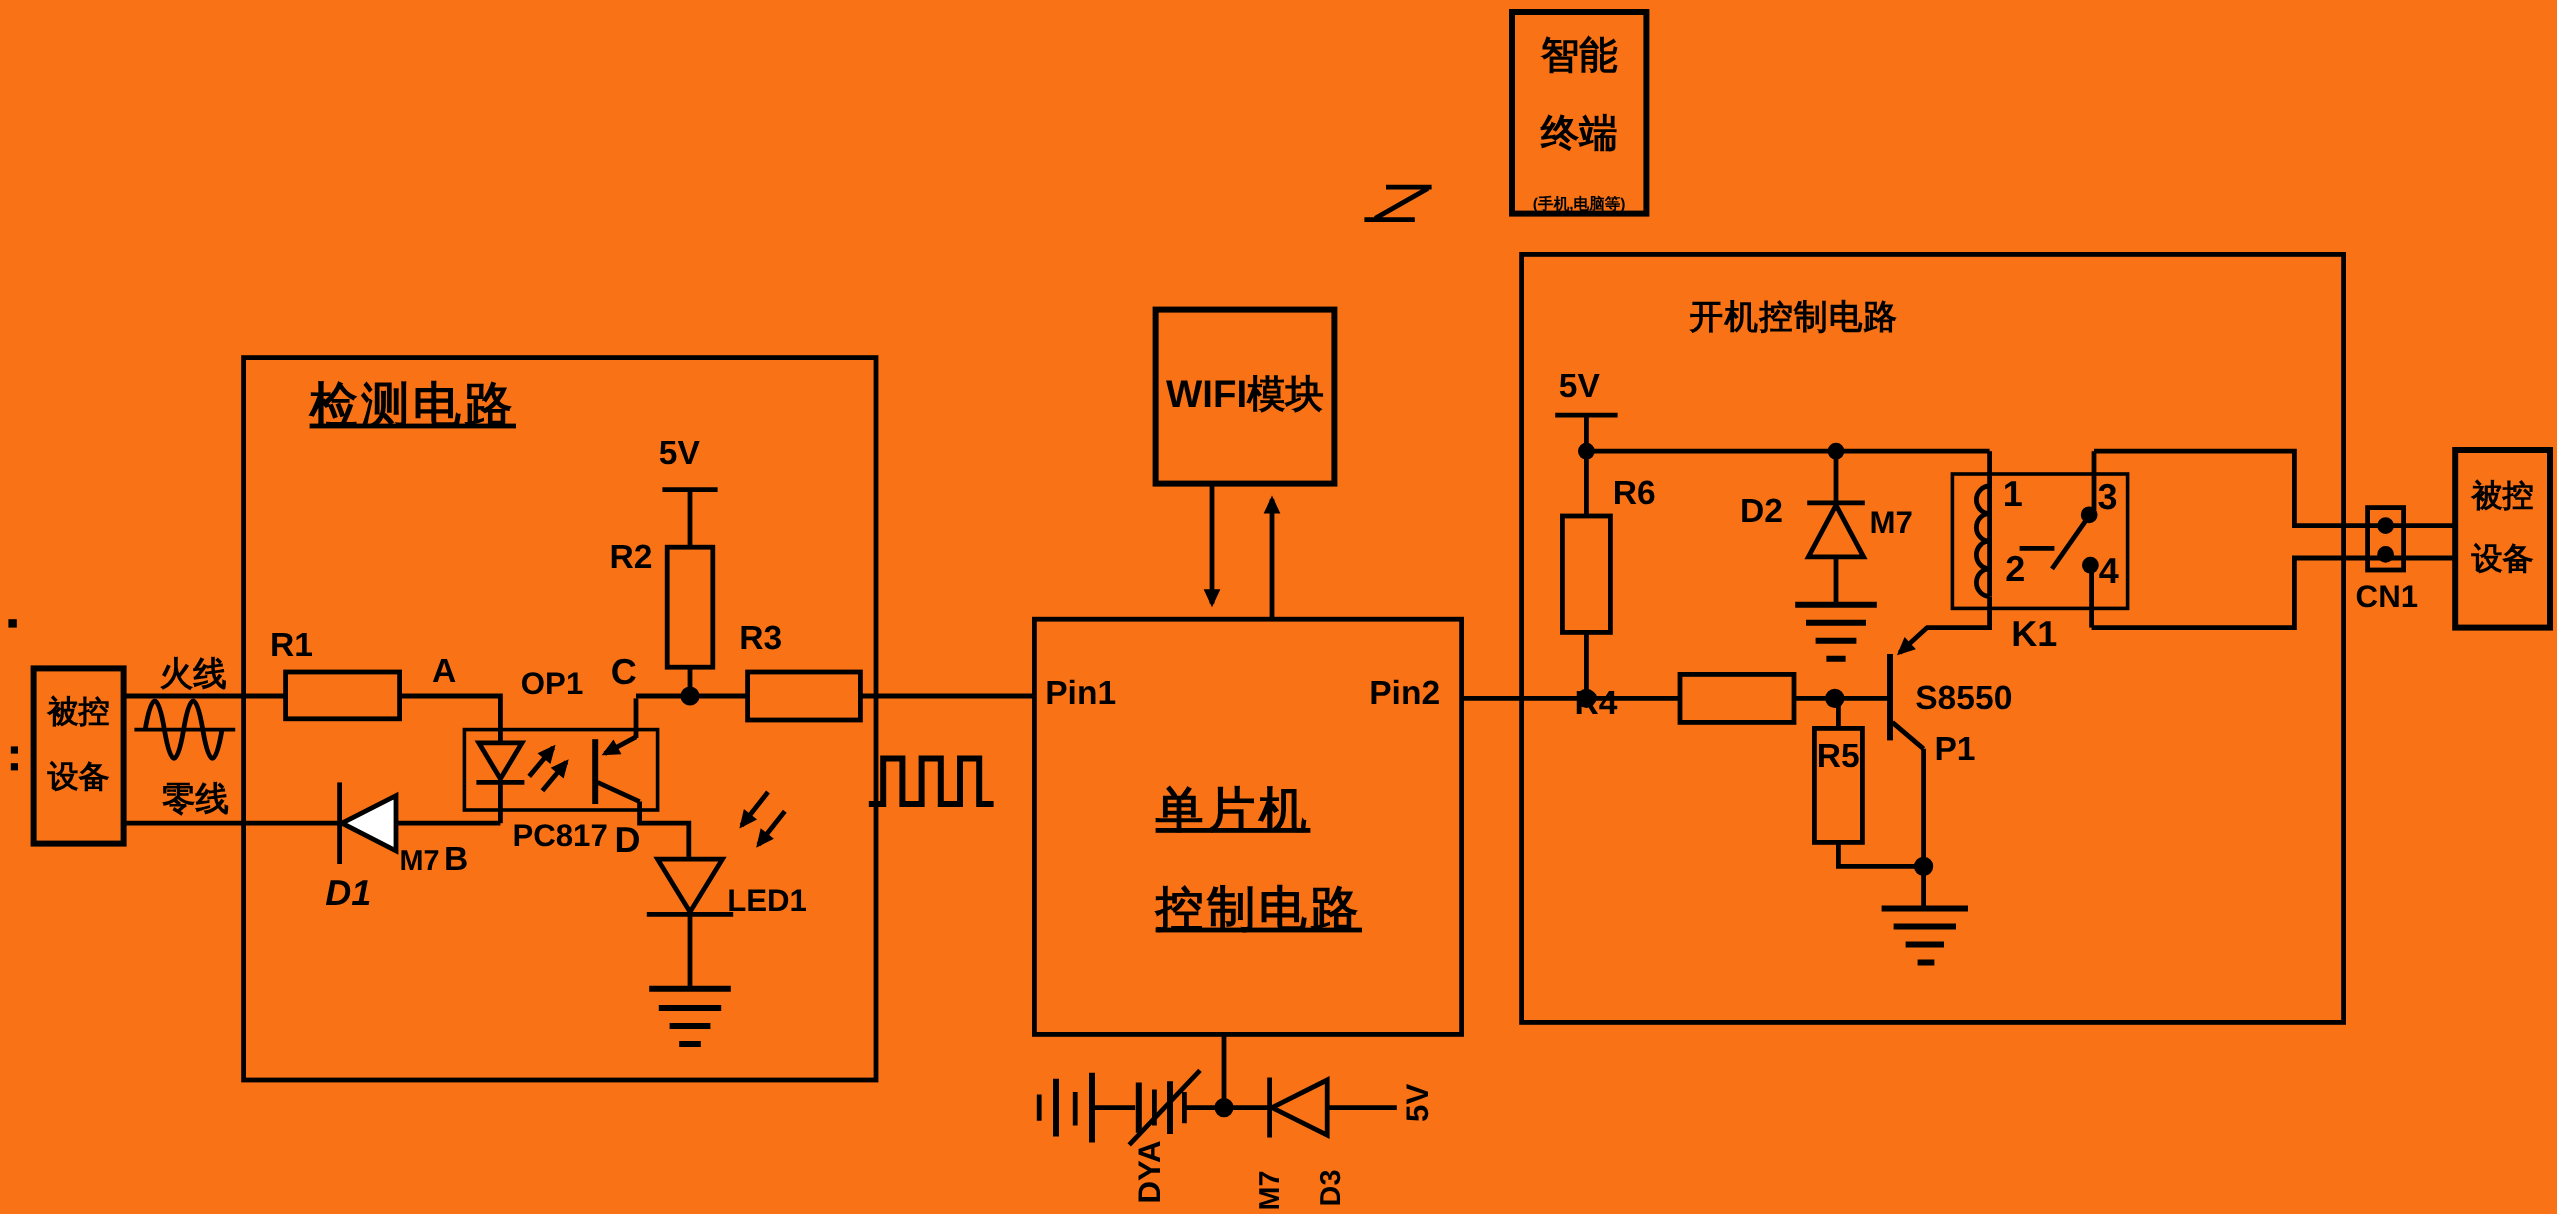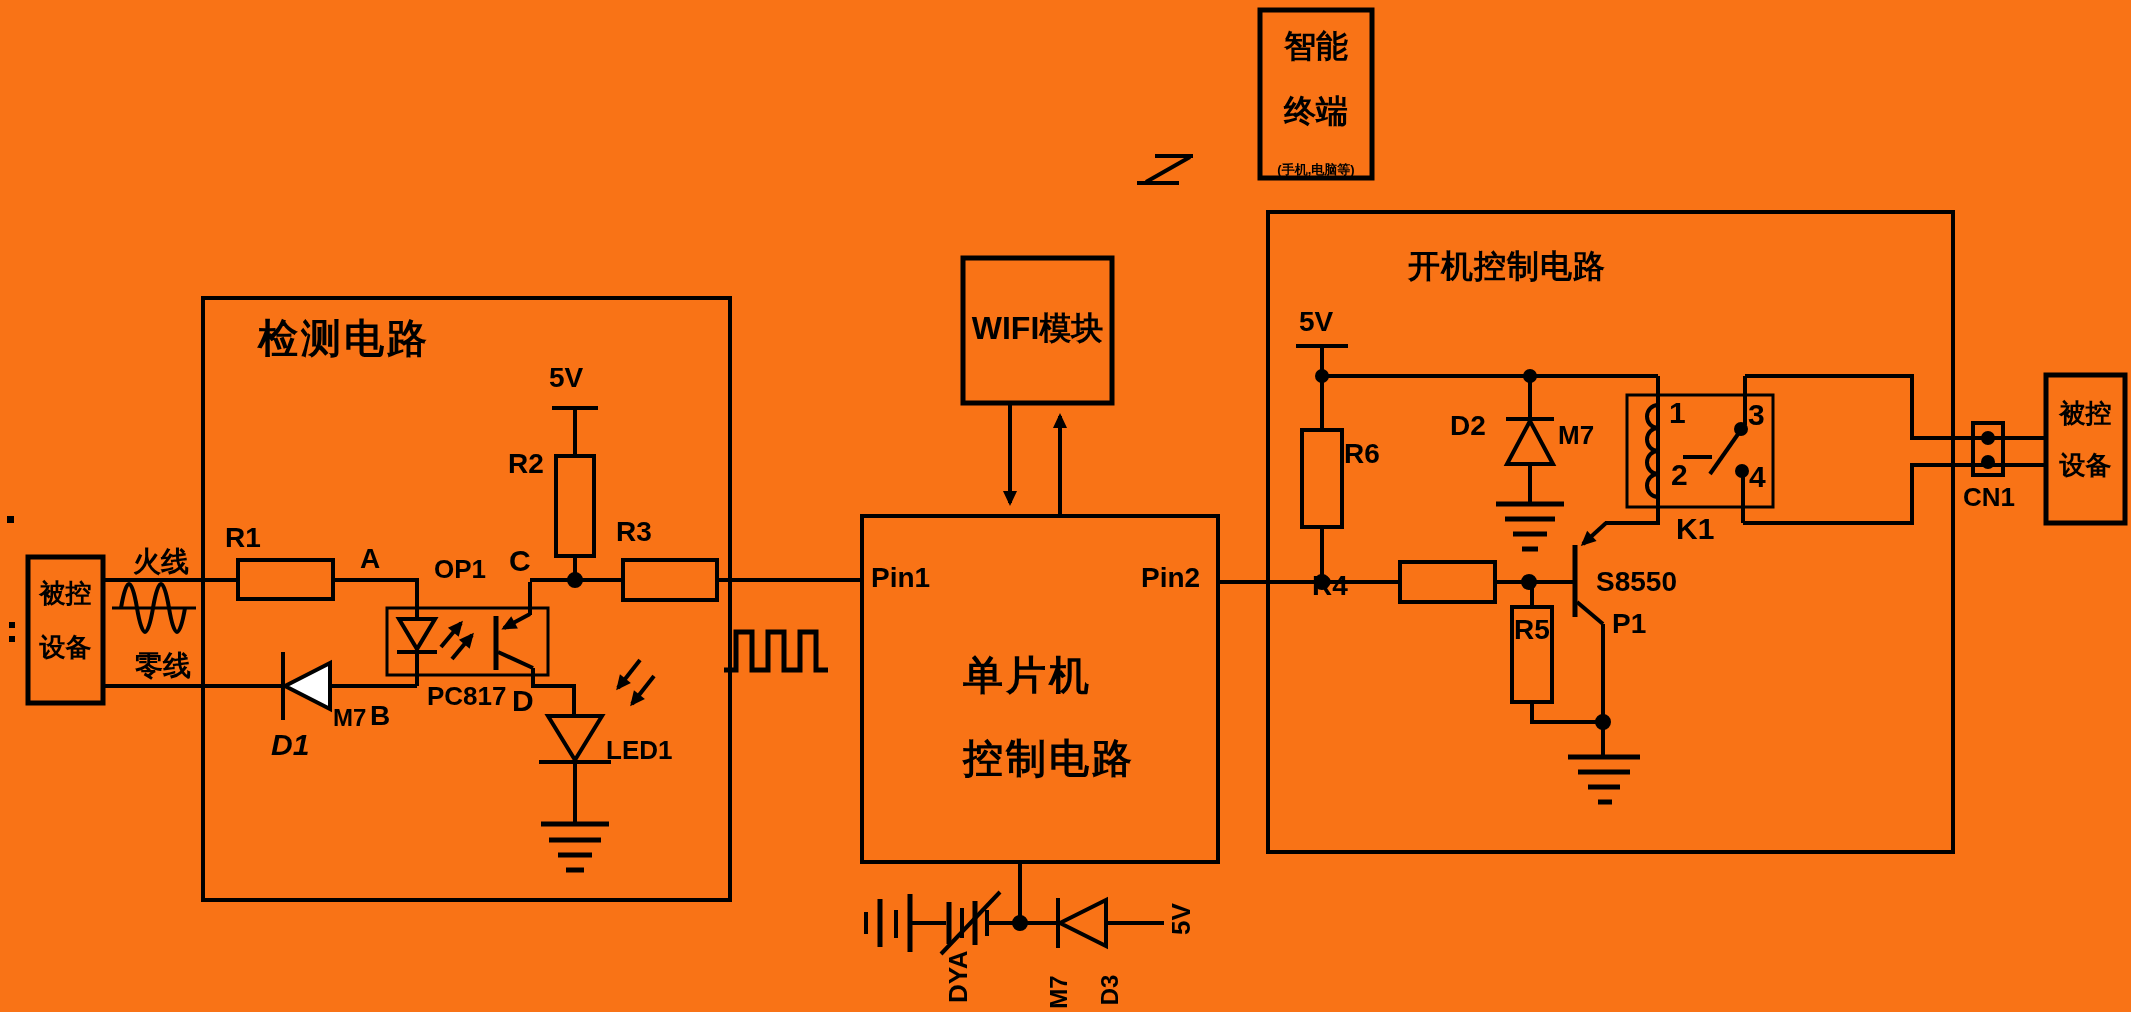--- a/index.html
+++ b/index.html
@@ -8,22 +8,22 @@
   #wires{position:absolute;left:0;top:0;pointer-events:none;}
   .lbl{position:absolute;color:#000;font-weight:bold;white-space:nowrap;line-height:1;}
   .ctr{text-align:center;}
   .rot{transform:rotate(-90deg);transform-origin:center center;}
   .f13{font-size:13px;}
   .f24{font-size:24px;}
   .f26{font-size:26px;}
   .f28{font-size:28px;}
   .f30{font-size:30px;}
   .f32{font-size:32px;}
-  .f36{font-size:32px;letter-spacing:1px;}
-  .f40{font-size:40px;letter-spacing:3px;}
+  .f36{font-size:28px;letter-spacing:1px;}
+  .f40{font-size:40px;letter-spacing:3px;text-decoration:underline;}
 </style>
 </head>
 <body>
 
 <div id="stage">
 
 <svg id="wires" width="2131" height="1012" viewBox="0 0 2131 1012" stroke="#000" fill="none" stroke-width="4">
   <defs>
     <marker id="ah" markerUnits="userSpaceOnUse" markerWidth="20" markerHeight="20" refX="13" refY="9" orient="auto">
       <path d="M1,2 L16,9 L1,16 Z" fill="#000" stroke="none"></path>
@@ -235,21 +235,21 @@
 <span class="lbl f24" style="left:333px;top:706px;">M7</span>
 <span class="lbl f30" style="left:271px;top:730px;font-style:italic;">D1</span>
 <span class="lbl f30" style="left:512px;top:686px;">D</span>
 <span class="lbl f26" style="left:606px;top:737px;">LED1</span>
 
 <span class="lbl ctr f26" style="left:28px;top:580px;width:75px;">被控</span>
 <span class="lbl ctr f26" style="left:28px;top:634px;width:75px;">设备</span>
 
 <span class="lbl f36" style="left:1408px;top:250px;">开机控制电路</span>
 <span class="lbl f28" style="left:1299px;top:308px;">5V</span>
-<span class="lbl f28" style="left:1344px;top:440px;">R6</span>
+<span class="lbl f28" style="left:1344px;top:397px;">R6</span>
 <span class="lbl f28" style="left:1450px;top:412px;">D2</span>
 <span class="lbl f26" style="left:1558px;top:422px;">M7</span>
 <span class="lbl f30" style="left:1669px;top:398px;">1</span>
 <span class="lbl f30" style="left:1671px;top:460px;">2</span>
 <span class="lbl f30" style="left:1748px;top:400px;">3</span>
 <span class="lbl f30" style="left:1749px;top:462px;">4</span>
 <span class="lbl f30" style="left:1676px;top:514px;">K1</span>
 <span class="lbl f28" style="left:1312px;top:524px;margin-top:48px;">R4</span>
 <span class="lbl f28" style="left:1482px;top:616px;margin-left:32px;">R5</span>
 <span class="lbl f28" style="left:1596px;top:556px;margin-top:12px;">S8550</span>

